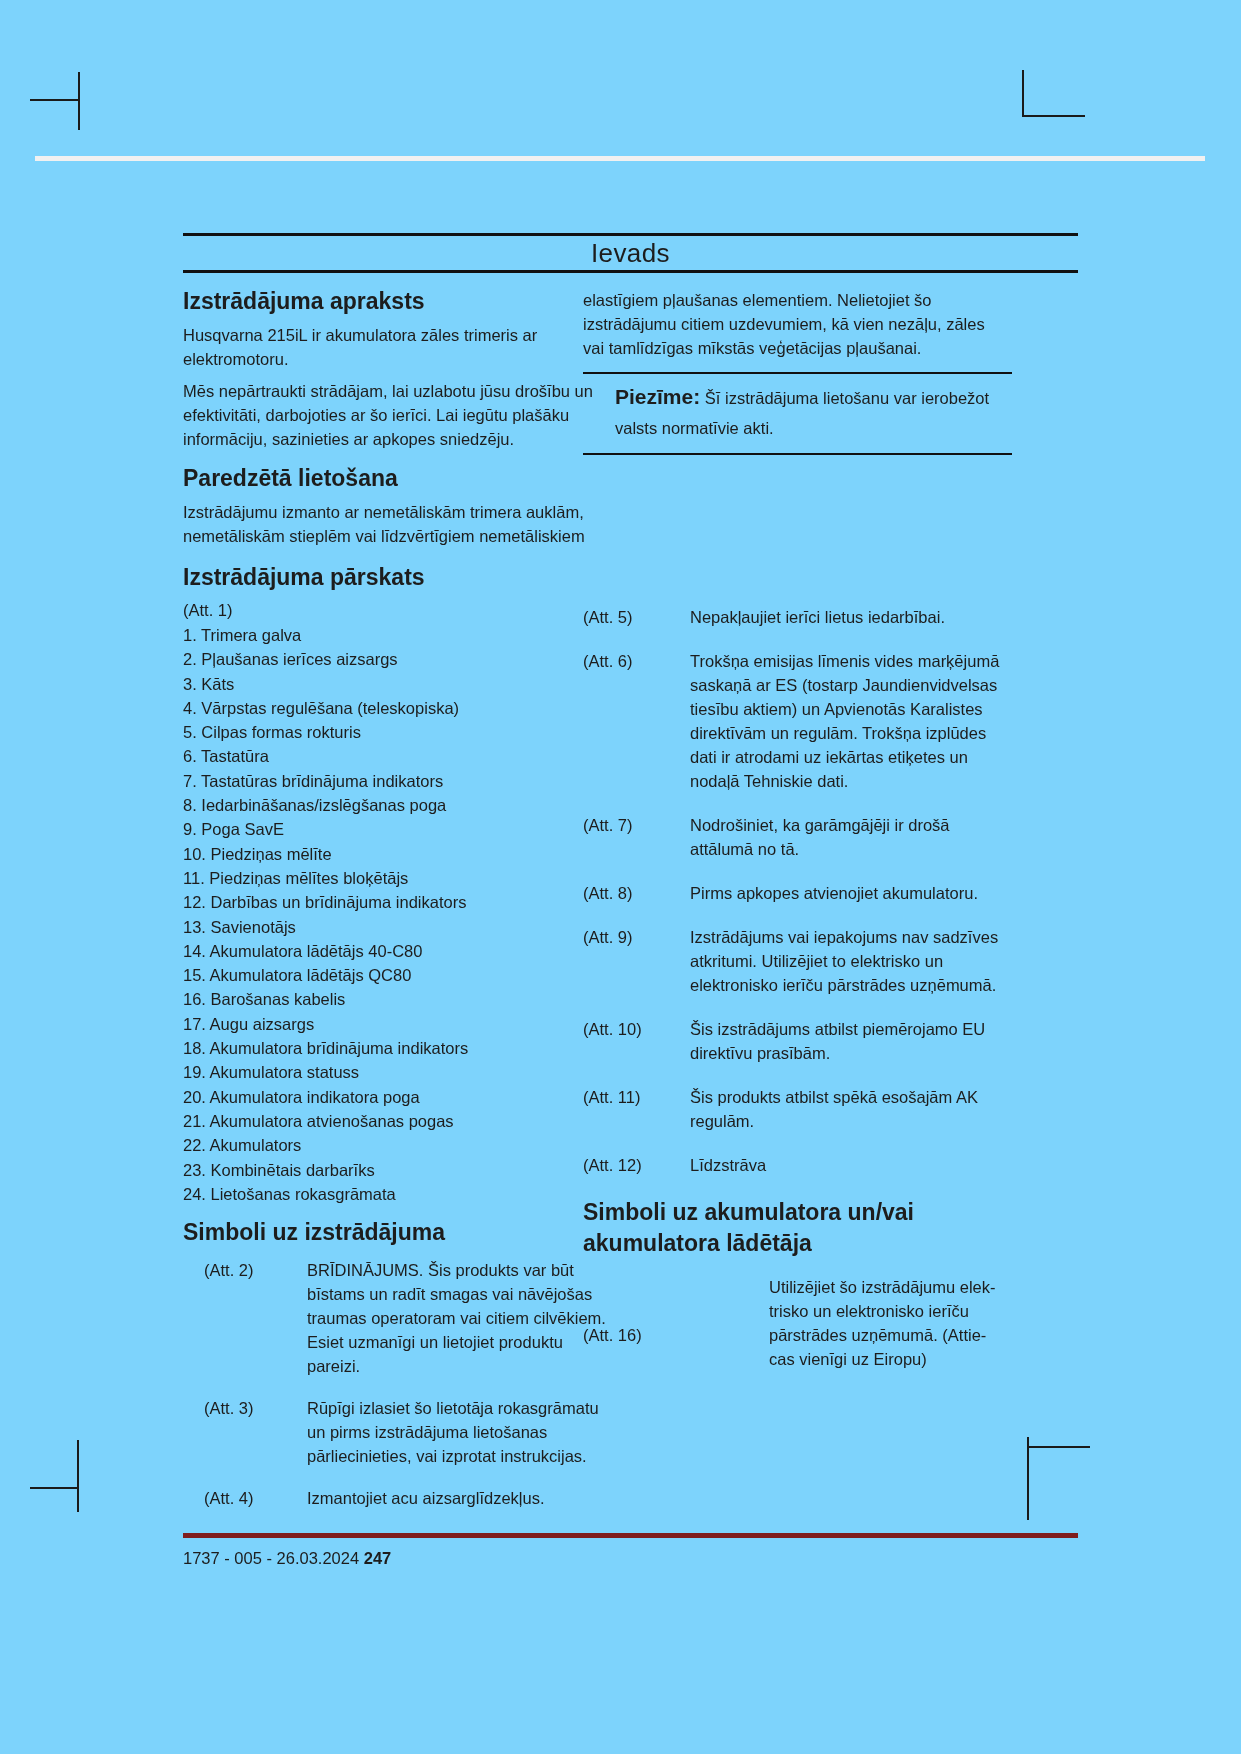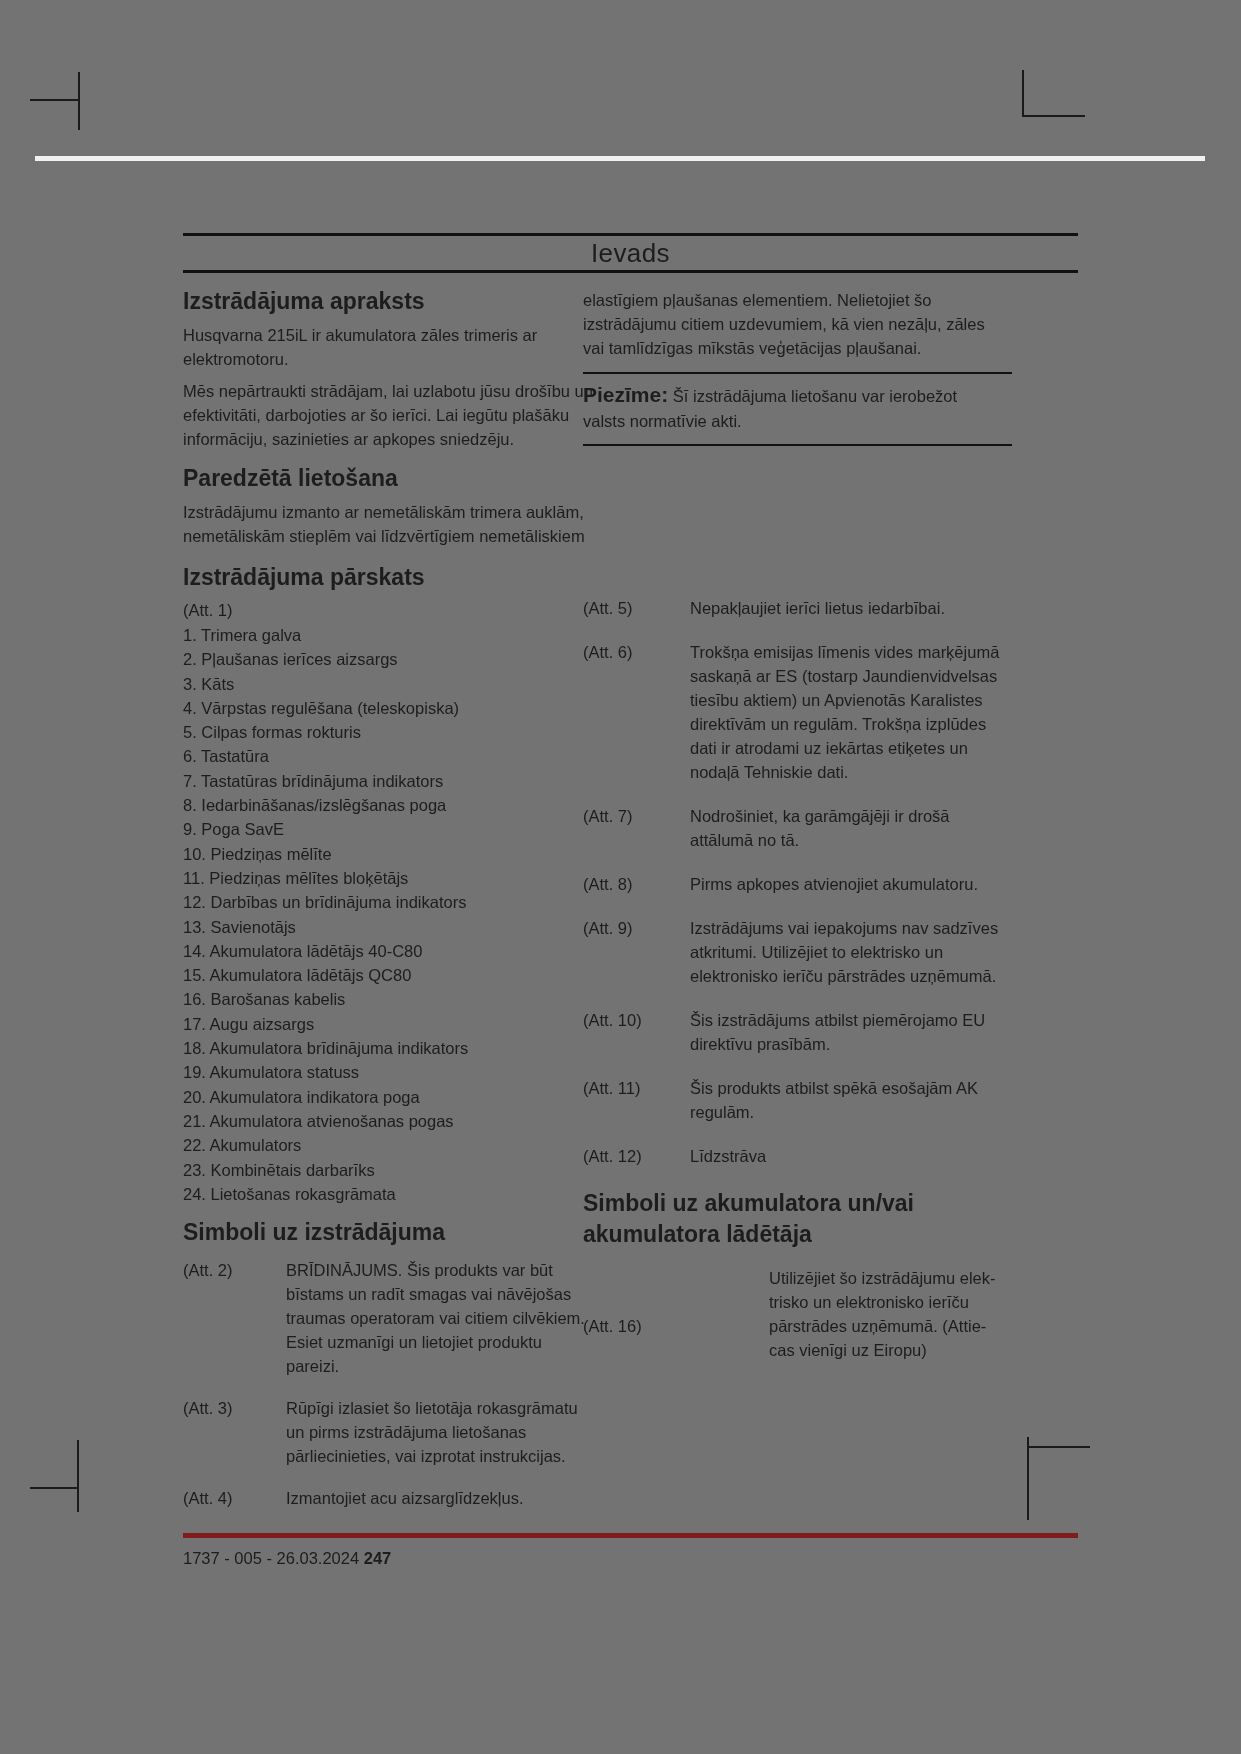--- a/index.html
+++ b/index.html
@@ -3,47 +3,47 @@
 <meta charset="utf-8">
 <style>
   * { margin:0; padding:0; box-sizing:border-box; }
   html,body { width:1241px; height:1754px; }
   body {
     background:#ffffff;
     font-family:"Liberation Sans","DejaVu Sans",sans-serif;
     color:#1d1d1d;
     position:relative;
   }
-  .page { position:absolute; inset:0; background:#737373; overflow:hidden; }
+  .page { position:absolute; inset:0; background:#7dd3fc; overflow:hidden; }
   .scan-band { position:absolute; left:35px; top:156px; width:1170px; height:5px; background:#f1f1f1; }
   .mark { position:absolute; background:#1a1a1a; }
   
   .header { position:absolute; left:183px; top:233px; width:895px;
             border-top:3px solid #111; border-bottom:3px solid #111; }
   .header h1 { text-align:center; font-size:26px; font-weight:400; line-height:34px; letter-spacing:0.4px; }
   
   .cols { position:absolute; left:183px; top:288px; width:895px; display:flex; }
   .col-left  { width:400px; flex:none; }
   .col-right { width:429px; flex:none; }
   h2 { font-size:23px; font-weight:700; line-height:27px; white-space:pre; }
   .body, .pre { font-size:16.5px; line-height:24px; }
   .pre { white-space:pre; }
   .fig-sub { font-size:16.5px; line-height:24px; margin-top:7px; }
   
   .ovr { margin-top:4px; }
   .ovr-item { font-size:16.5px; line-height:19.8px; margin-bottom:4.5px; white-space:pre; }
   
   .symrow { display:flex; font-size:16.5px; line-height:24px; }
   .symref { flex:none; }
-  .col-left  .symref { width:103px; }
+  .col-left  .symref { width:103px;margin-left:21px; }
   .col-right .symref { width:107px; }
   .symtext { flex:1; white-space:pre; }
   
   .rule { border-top:2px solid #111; width:100%; }
-  .note { font-size:16.5px; line-height:25px; }
+  .note { font-size:16.5px; line-height:30px;margin-left:32px; }
   .note-label { font-size:21px; font-weight:700; }
   .note-text { white-space:pre; }
   
   .serial { font-size:16.5px; line-height:24px; }
   .serial-rest { margin-left:213px; white-space:pre; }
   
   .batrow { display:flex; font-size:16.5px; line-height:24px; }
   .batrow .symref { width:186px; flex:none; padding-top:48px; }
   .h2-wrap { line-height:31px; }.mt8{margin-top:8px}.mt10{margin-top:10px}
   .mt12{margin-top:12px}.mt14{margin-top:14px}.mt16{margin-top:16px}.mt18{margin-top:18px}

